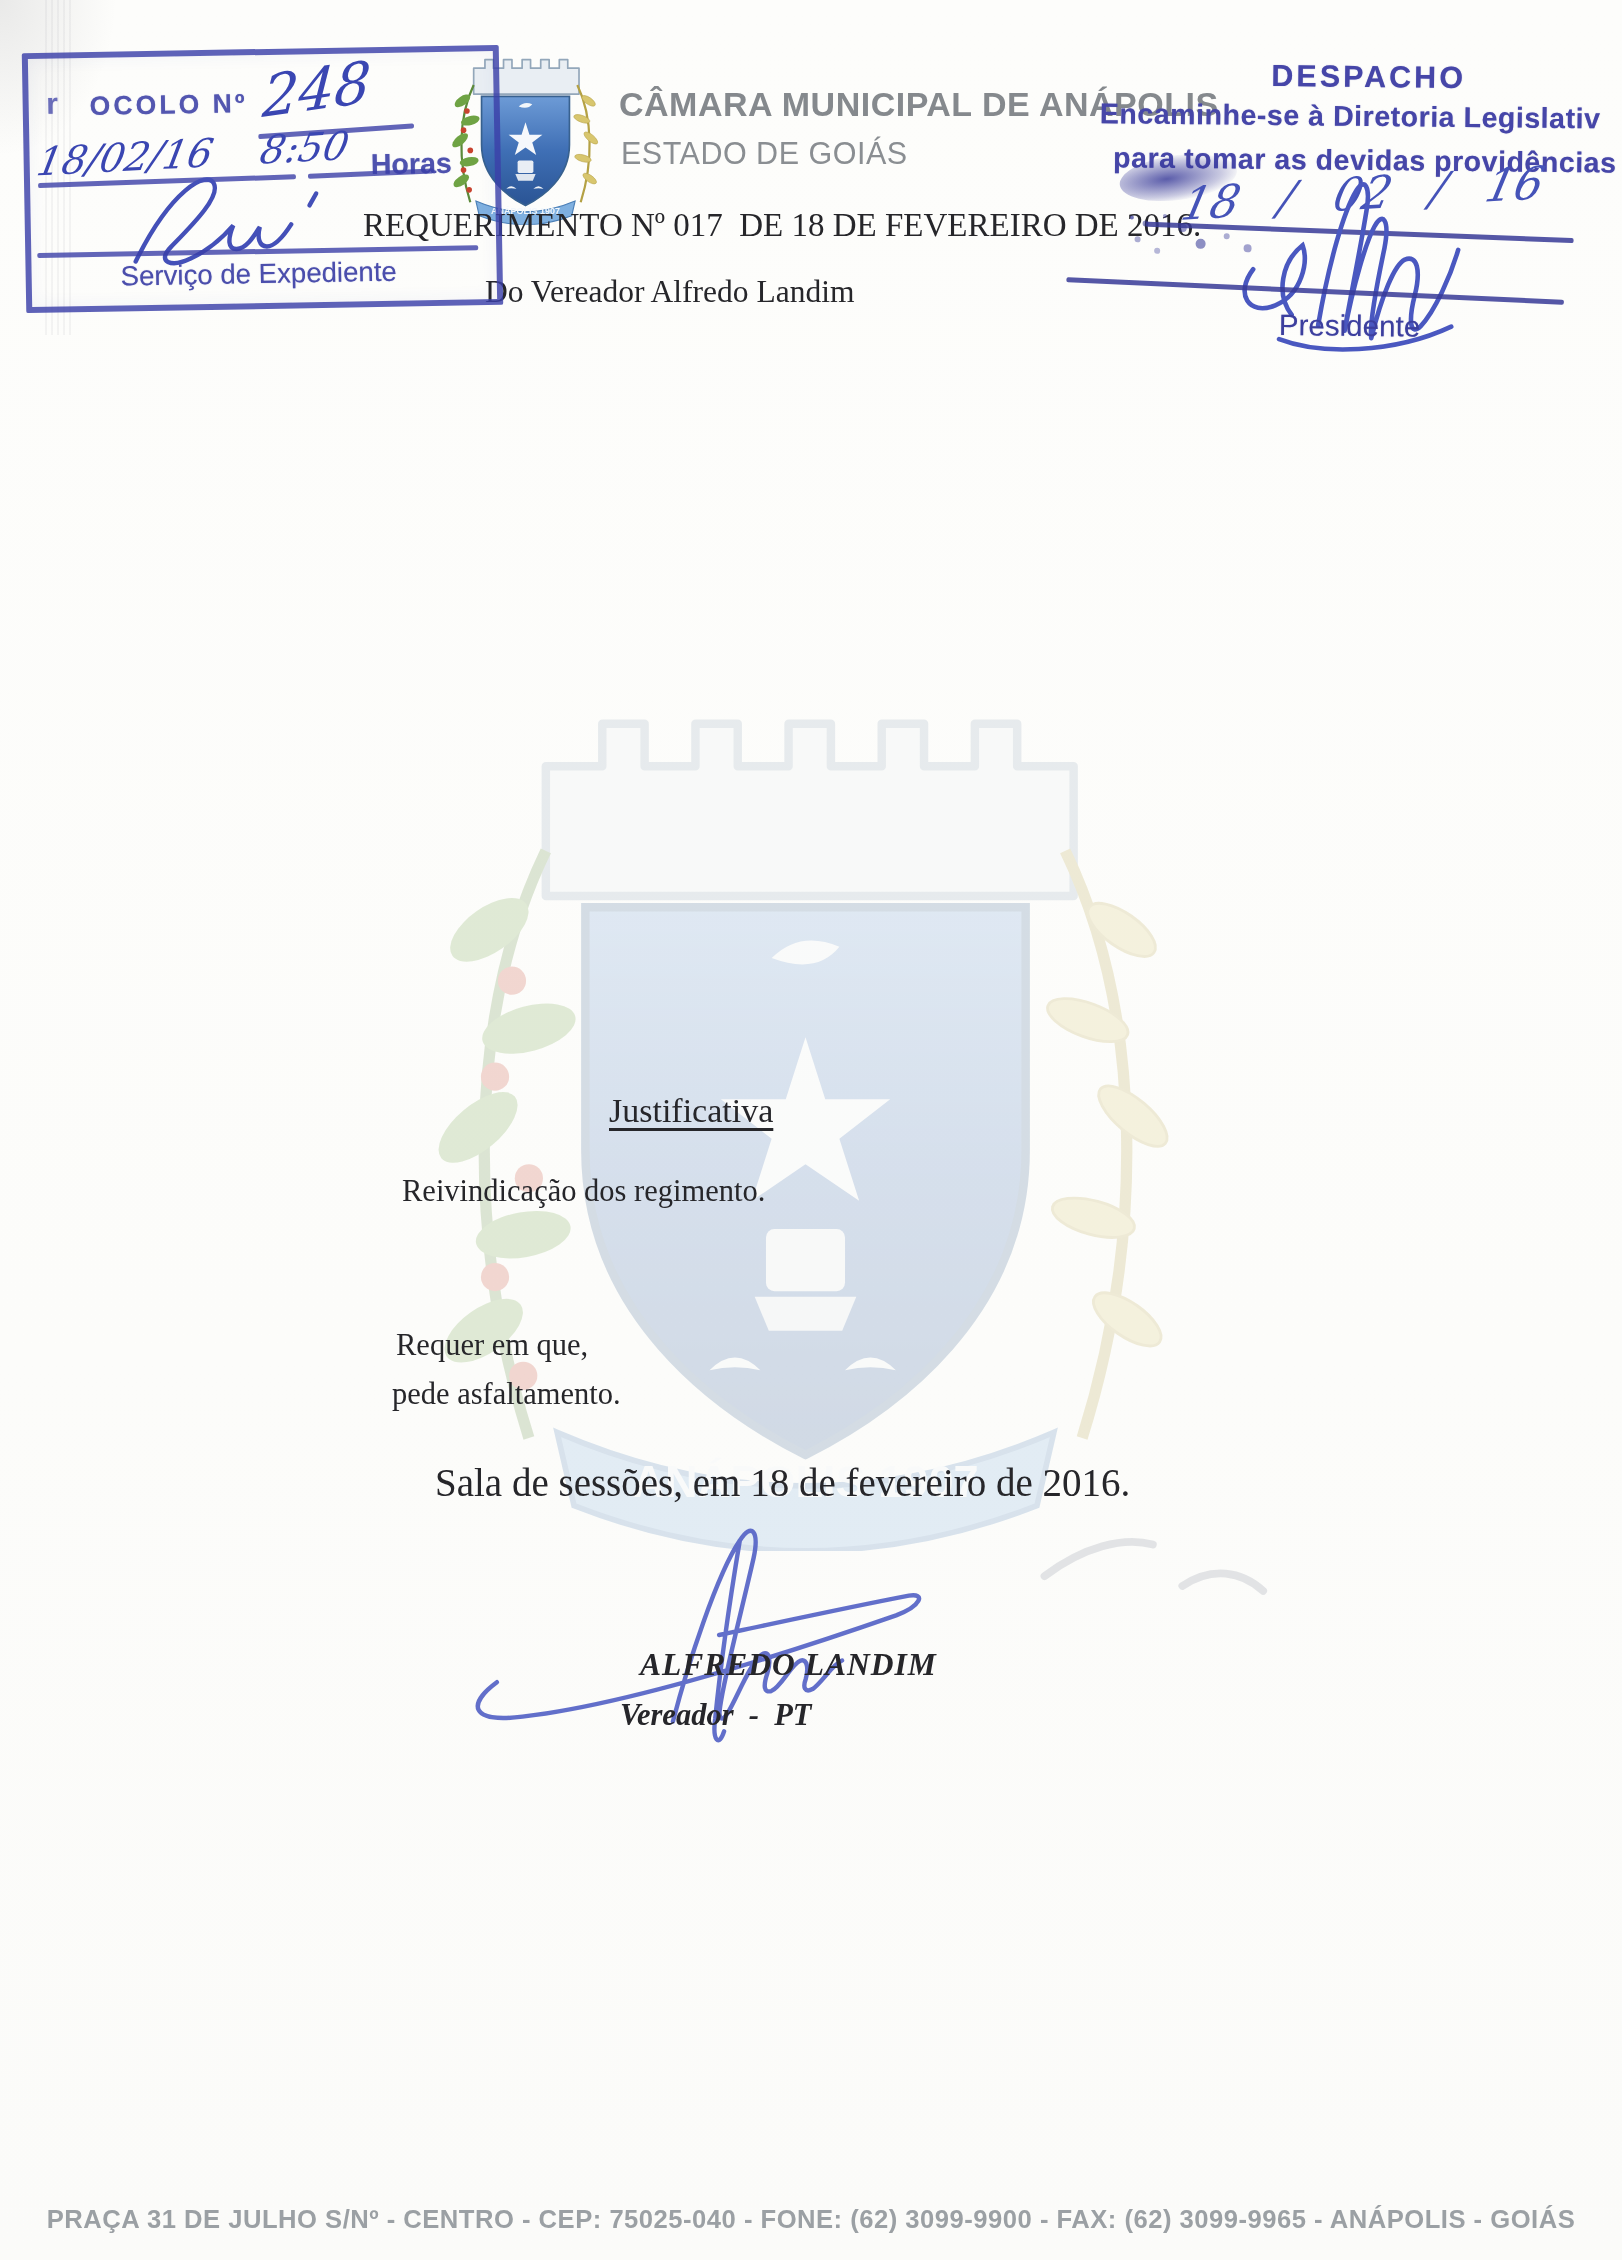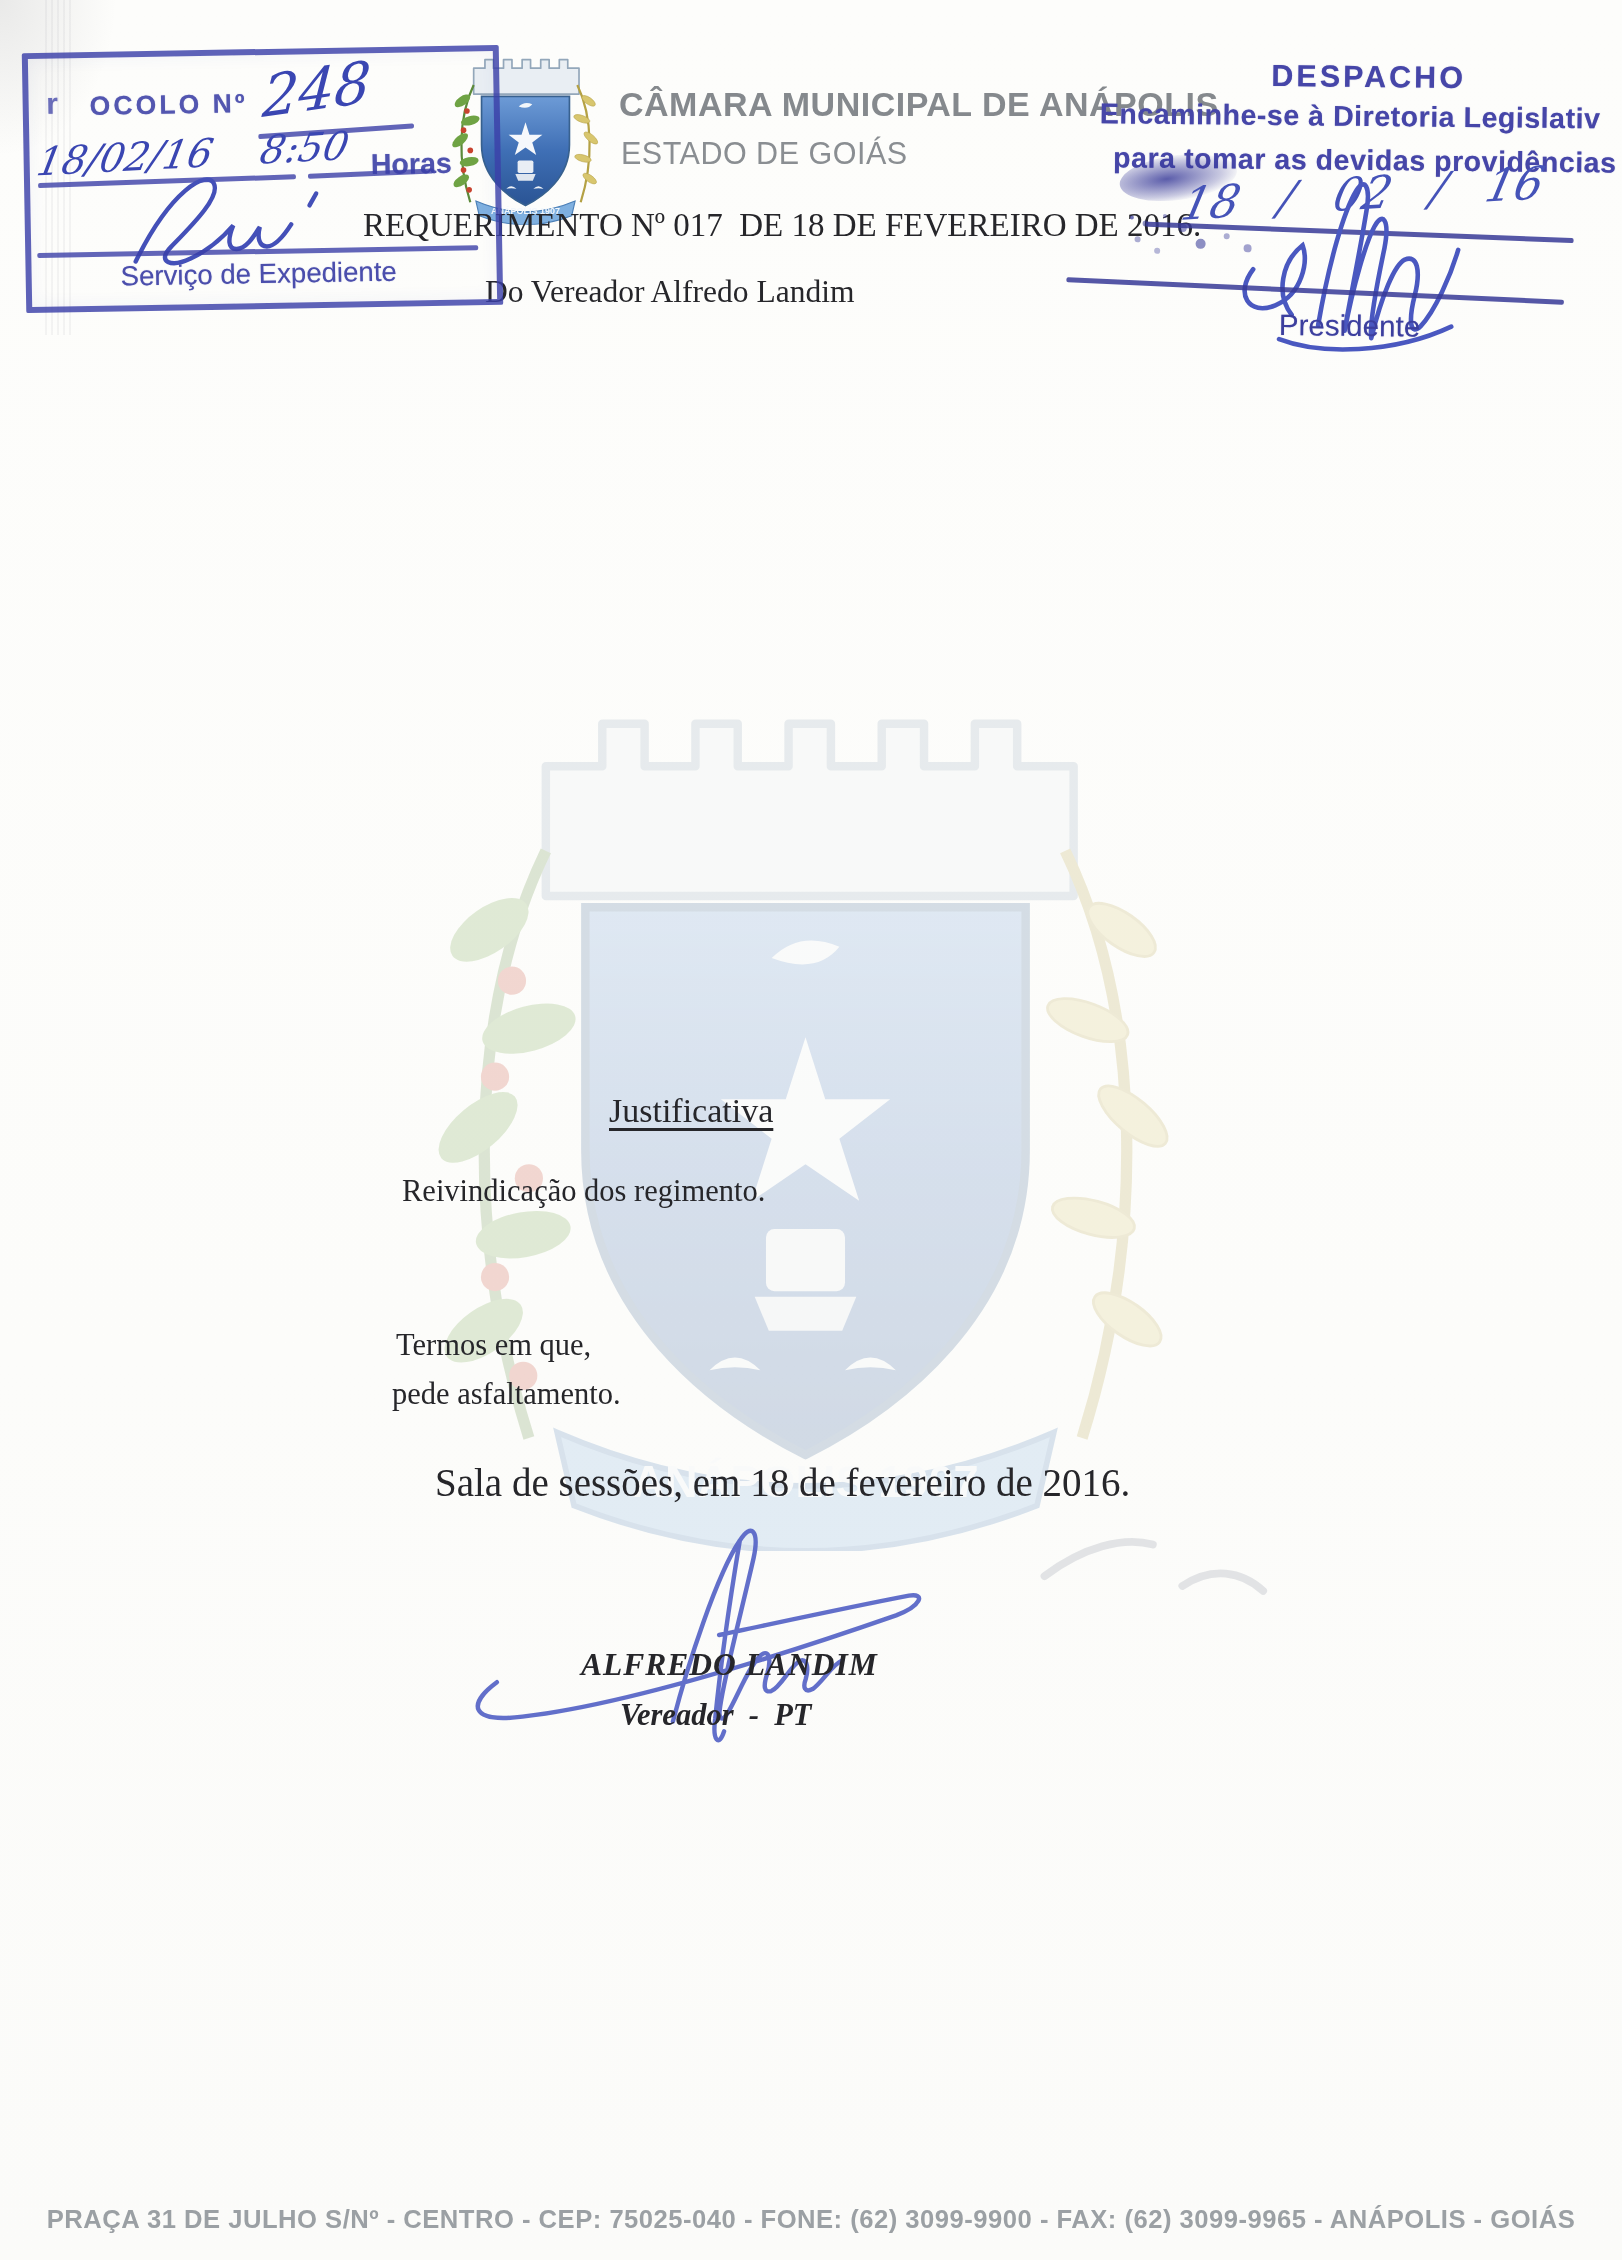--- a/index.html
+++ b/index.html
@@ -95,21 +95,21 @@
   .justif-h{
     position:absolute;left:609px;top:1092px;z-index:2;
     font-size:34px;text-decoration:underline;text-underline-offset:5.9px;
   }
   .justif-t{position:absolute;left:402px;top:1174px;z-index:2;font-size:30.5px;}
   .close1{position:absolute;left:396px;top:1328px;z-index:2;font-size:30.5px;}
   .close2{position:absolute;left:392px;top:1377px;z-index:2;font-size:30.5px;}
   .place-date{position:absolute;left:435px;top:1460px;z-index:2;font-size:39px;}
   .vereador-sign{position:absolute;left:461px;top:1517px;width:473px;height:236px;z-index:2;}
   .pencil-marks{position:absolute;left:1005px;top:1517px;width:276px;height:128px;z-index:1;opacity:.5;}
-  .signer-name{position:absolute;left:581px;top:1647px;z-index:3;font-size:31.5px;font-weight:bold;font-style:italic;letter-spacing:1px;}
+  .signer-name{position:absolute;left:640px;top:1647px;z-index:3;font-size:31.5px;font-weight:bold;font-style:italic;letter-spacing:1px;}
   .signer-role{position:absolute;left:620px;top:1698px;z-index:3;font-size:30.5px;font-weight:bold;font-style:italic;}
   
   .footer-address{
     position:absolute;left:0;right:0;top:2205px;z-index:2;text-align:center;
     font-family:"Liberation Sans",sans-serif;font-weight:bold;font-size:25.6px;
     color:#9ba0a4;letter-spacing:0.5px;
   }
 </style>
 </head>
 <body>
@@ -214,21 +214,21 @@
                M124,157 C132,112 144,70 152,55 C160,40 167,48 162,76 C154,116 148,152 150,164
                M150,164 C160,122 172,92 182,87 C194,82 198,97 192,122 C186,147 188,162 198,152 C212,137 227,102 234,77
                M60,166 C100,181 172,179 228,152" fill="none" stroke="#4a58c0" stroke-width="4.5" stroke-linecap="round"></path>
     </svg>
     <div class="ds-rule ds-rule-b"></div>
     <span class="ds-text ds-role">Presidente</span>
   </div>
 
   <div class="justif-h">Justificativa</div>
   <div class="justif-t">Reivindicação dos regimento.</div>
-  <div class="close1">Termos em que,</div>
+  <div class="close1">Requer em que,</div>
   <div class="close2">pede asfaltamento.</div>
   <div class="place-date">Sala de sessões, em 18 de fevereiro de 2016.</div>
 
   <svg class="pencil-marks" viewBox="0 0 280 130">
     <path d="M40,60 C80,30 120,20 150,28 M180,70 C210,50 240,55 262,75" fill="none" stroke="#c9ccd2" stroke-width="8" stroke-linecap="round"></path>
   </svg>
 
   <svg class="vereador-sign" viewBox="0 0 480 240">
     <path d="M36,168 C6,190 8,210 62,203 C175,190 350,132 442,100 C468,90 472,77 455,80 C392,92 310,110 262,120
              M215,208 C230,150 260,58 283,24 C295,5 303,14 297,42 C285,95 267,163 263,193 C261,206 265,209 271,199 C281,182 293,150 305,140 C313,134 315,146 311,159 C307,171 307,179 315,177 C325,173 335,150 345,146 C352,144 353,155 350,165 C347,173 349,179 357,175 C367,168 377,150 387,146

